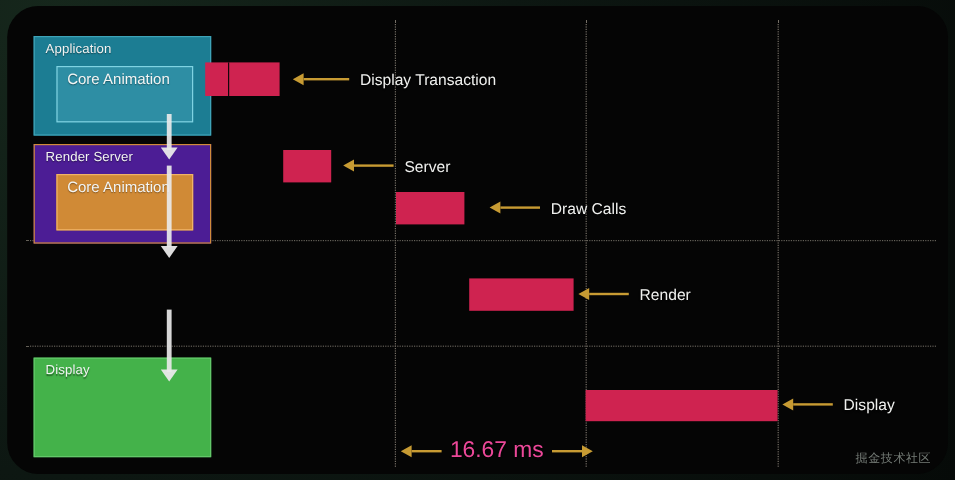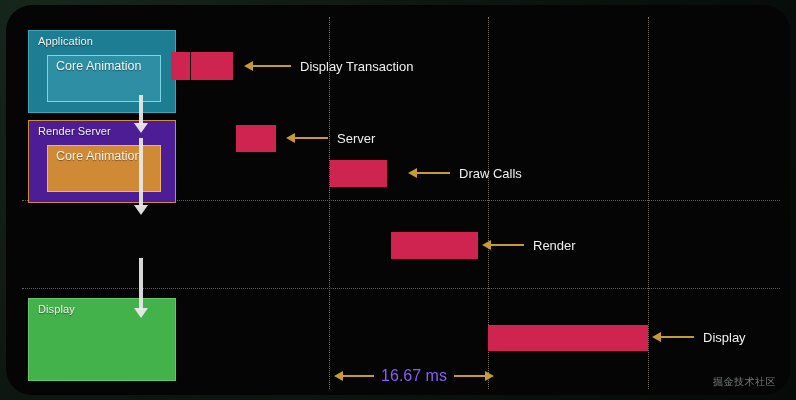--- a/index.html
+++ b/index.html
@@ -205,22 +205,22 @@
     border-top: 5px solid transparent;
     border-bottom: 5px solid transparent;
     border-left: 9px solid #c79b33;
   }
   #measure .mline {
     height: 2px;
     background: #c79b33;
     flex: 1 1 auto;
   }
   #measure .mtxt {
-    font-size: 16px;
-    color: #8b5cf6;
+    font-size: 19px;
+    color: #ec4899;
     padding: 0 7px;
     white-space: nowrap;
     text-shadow: 0 1px 1px rgba(0,0,0,.5);
   }
 
   #watermark {
     position: absolute;
     right: 14px;
     bottom: 6px;
     font-size: 10px;

